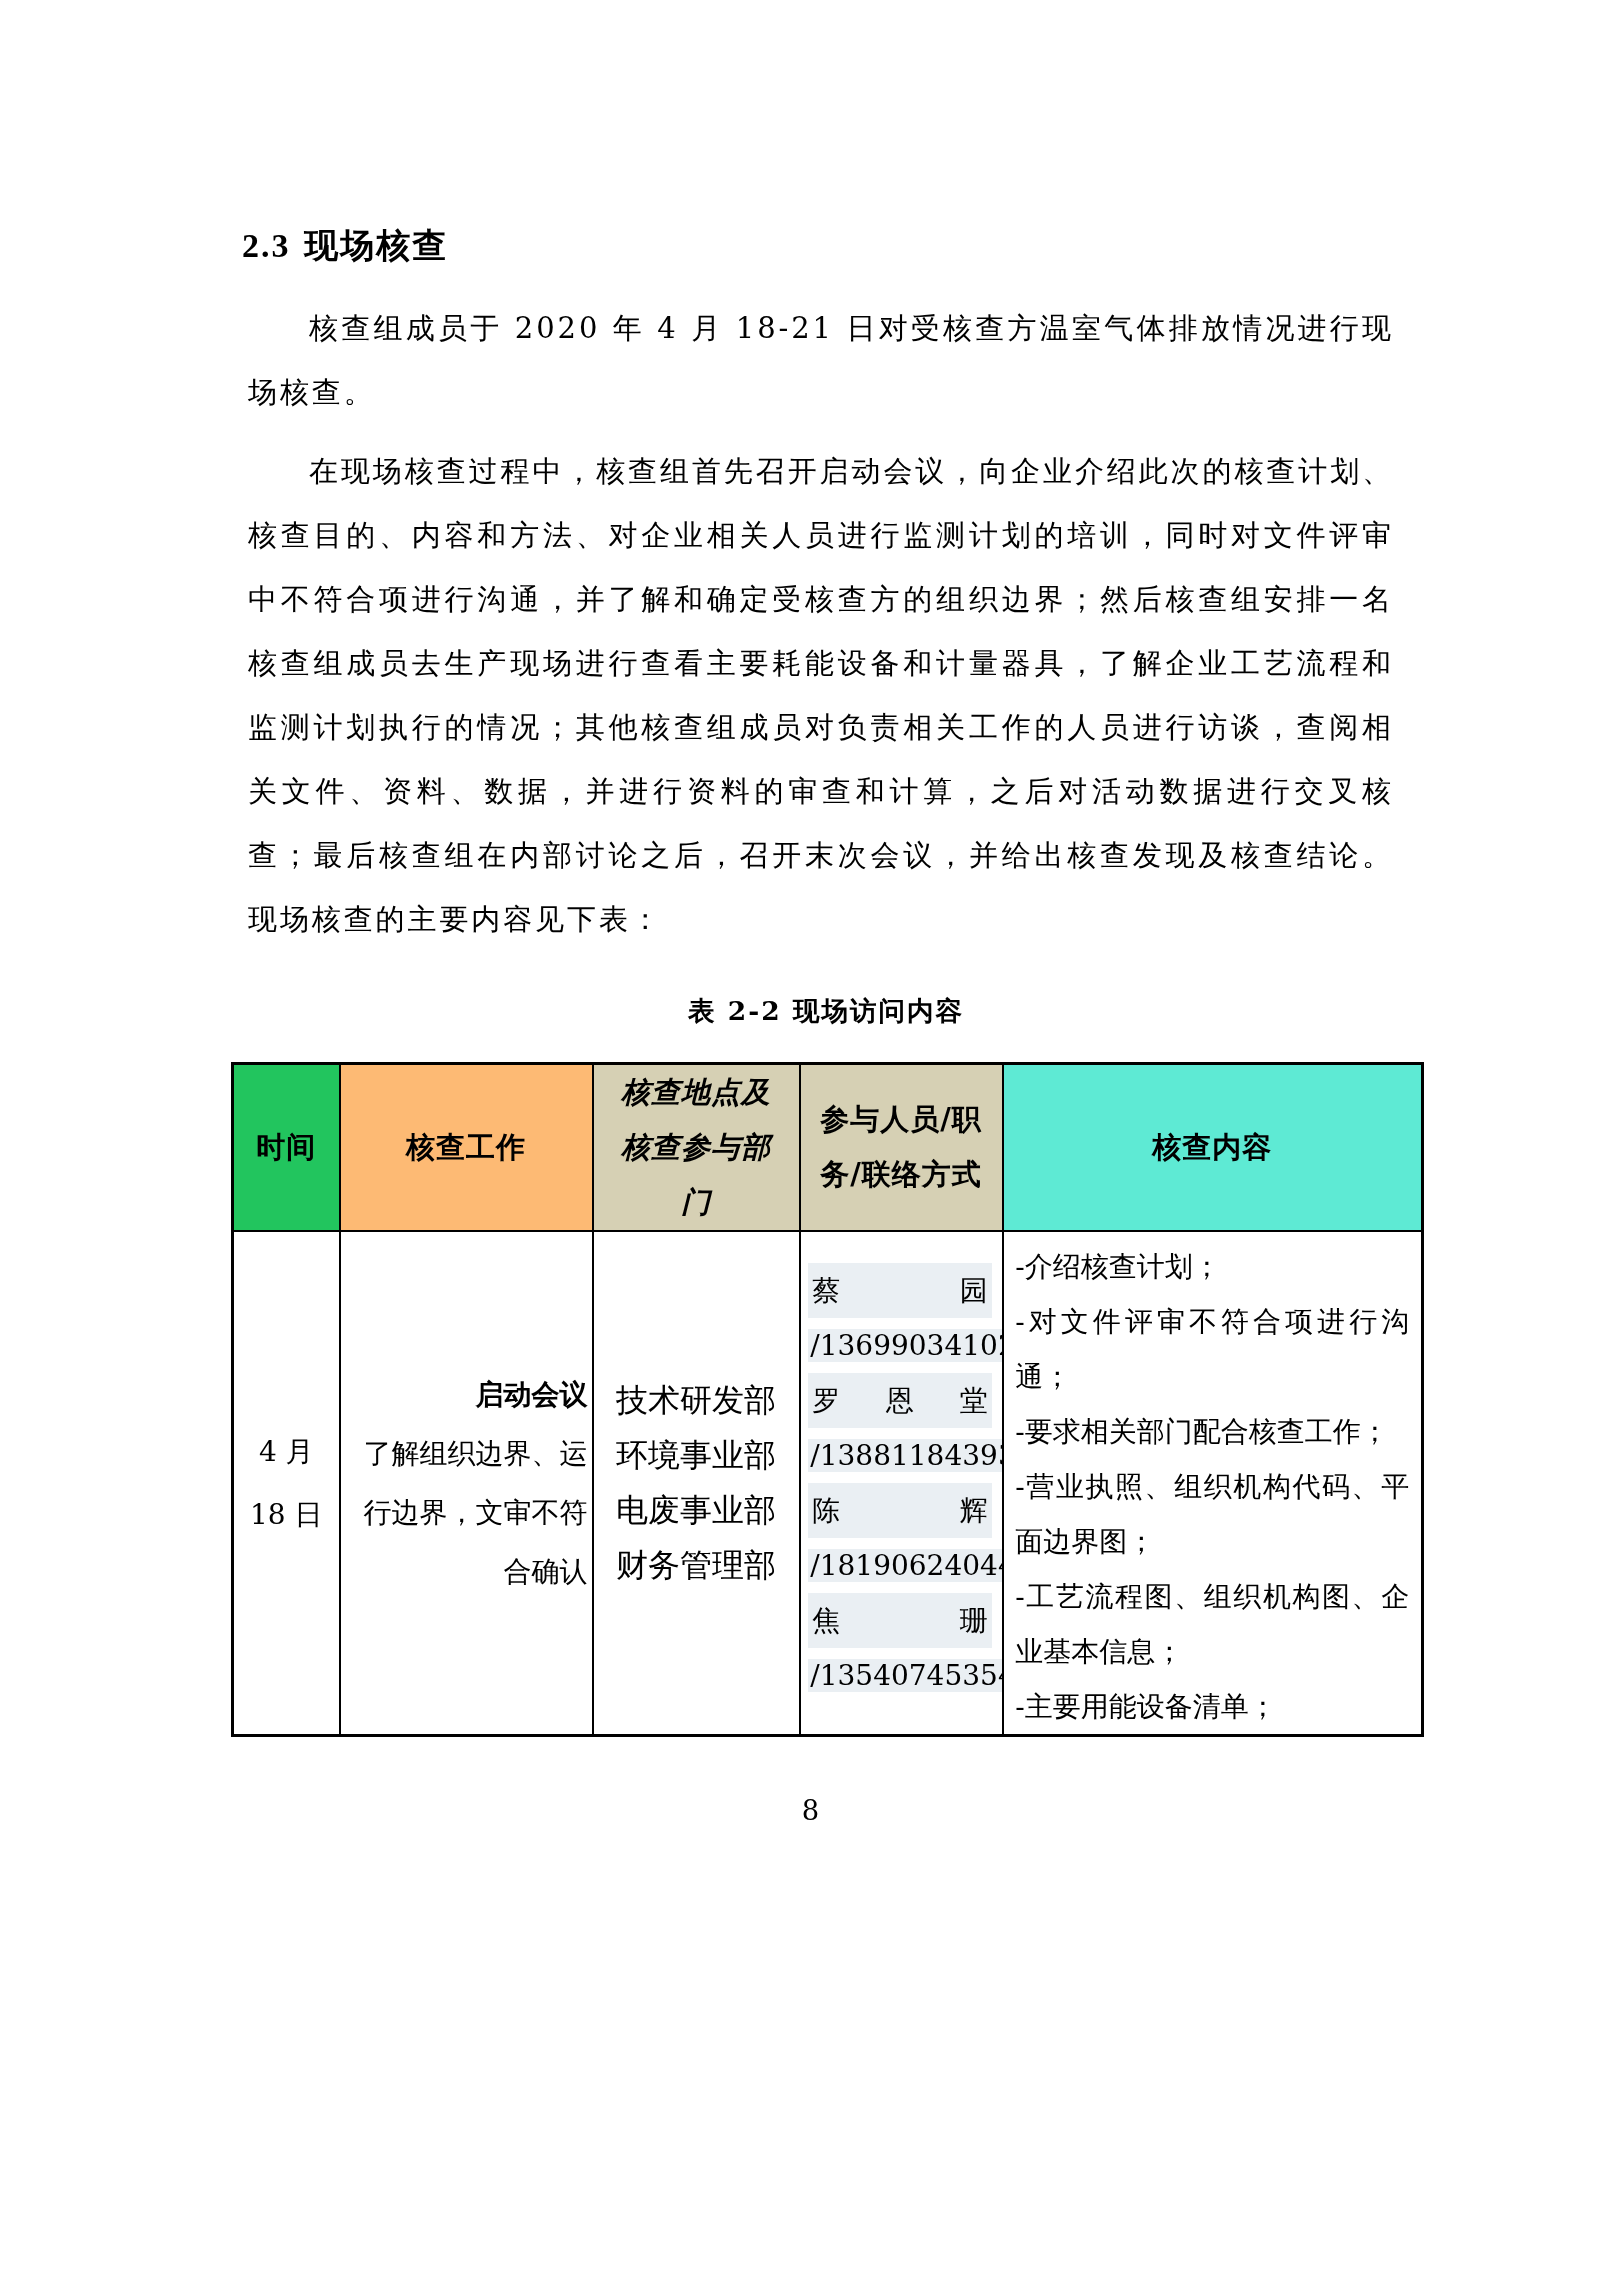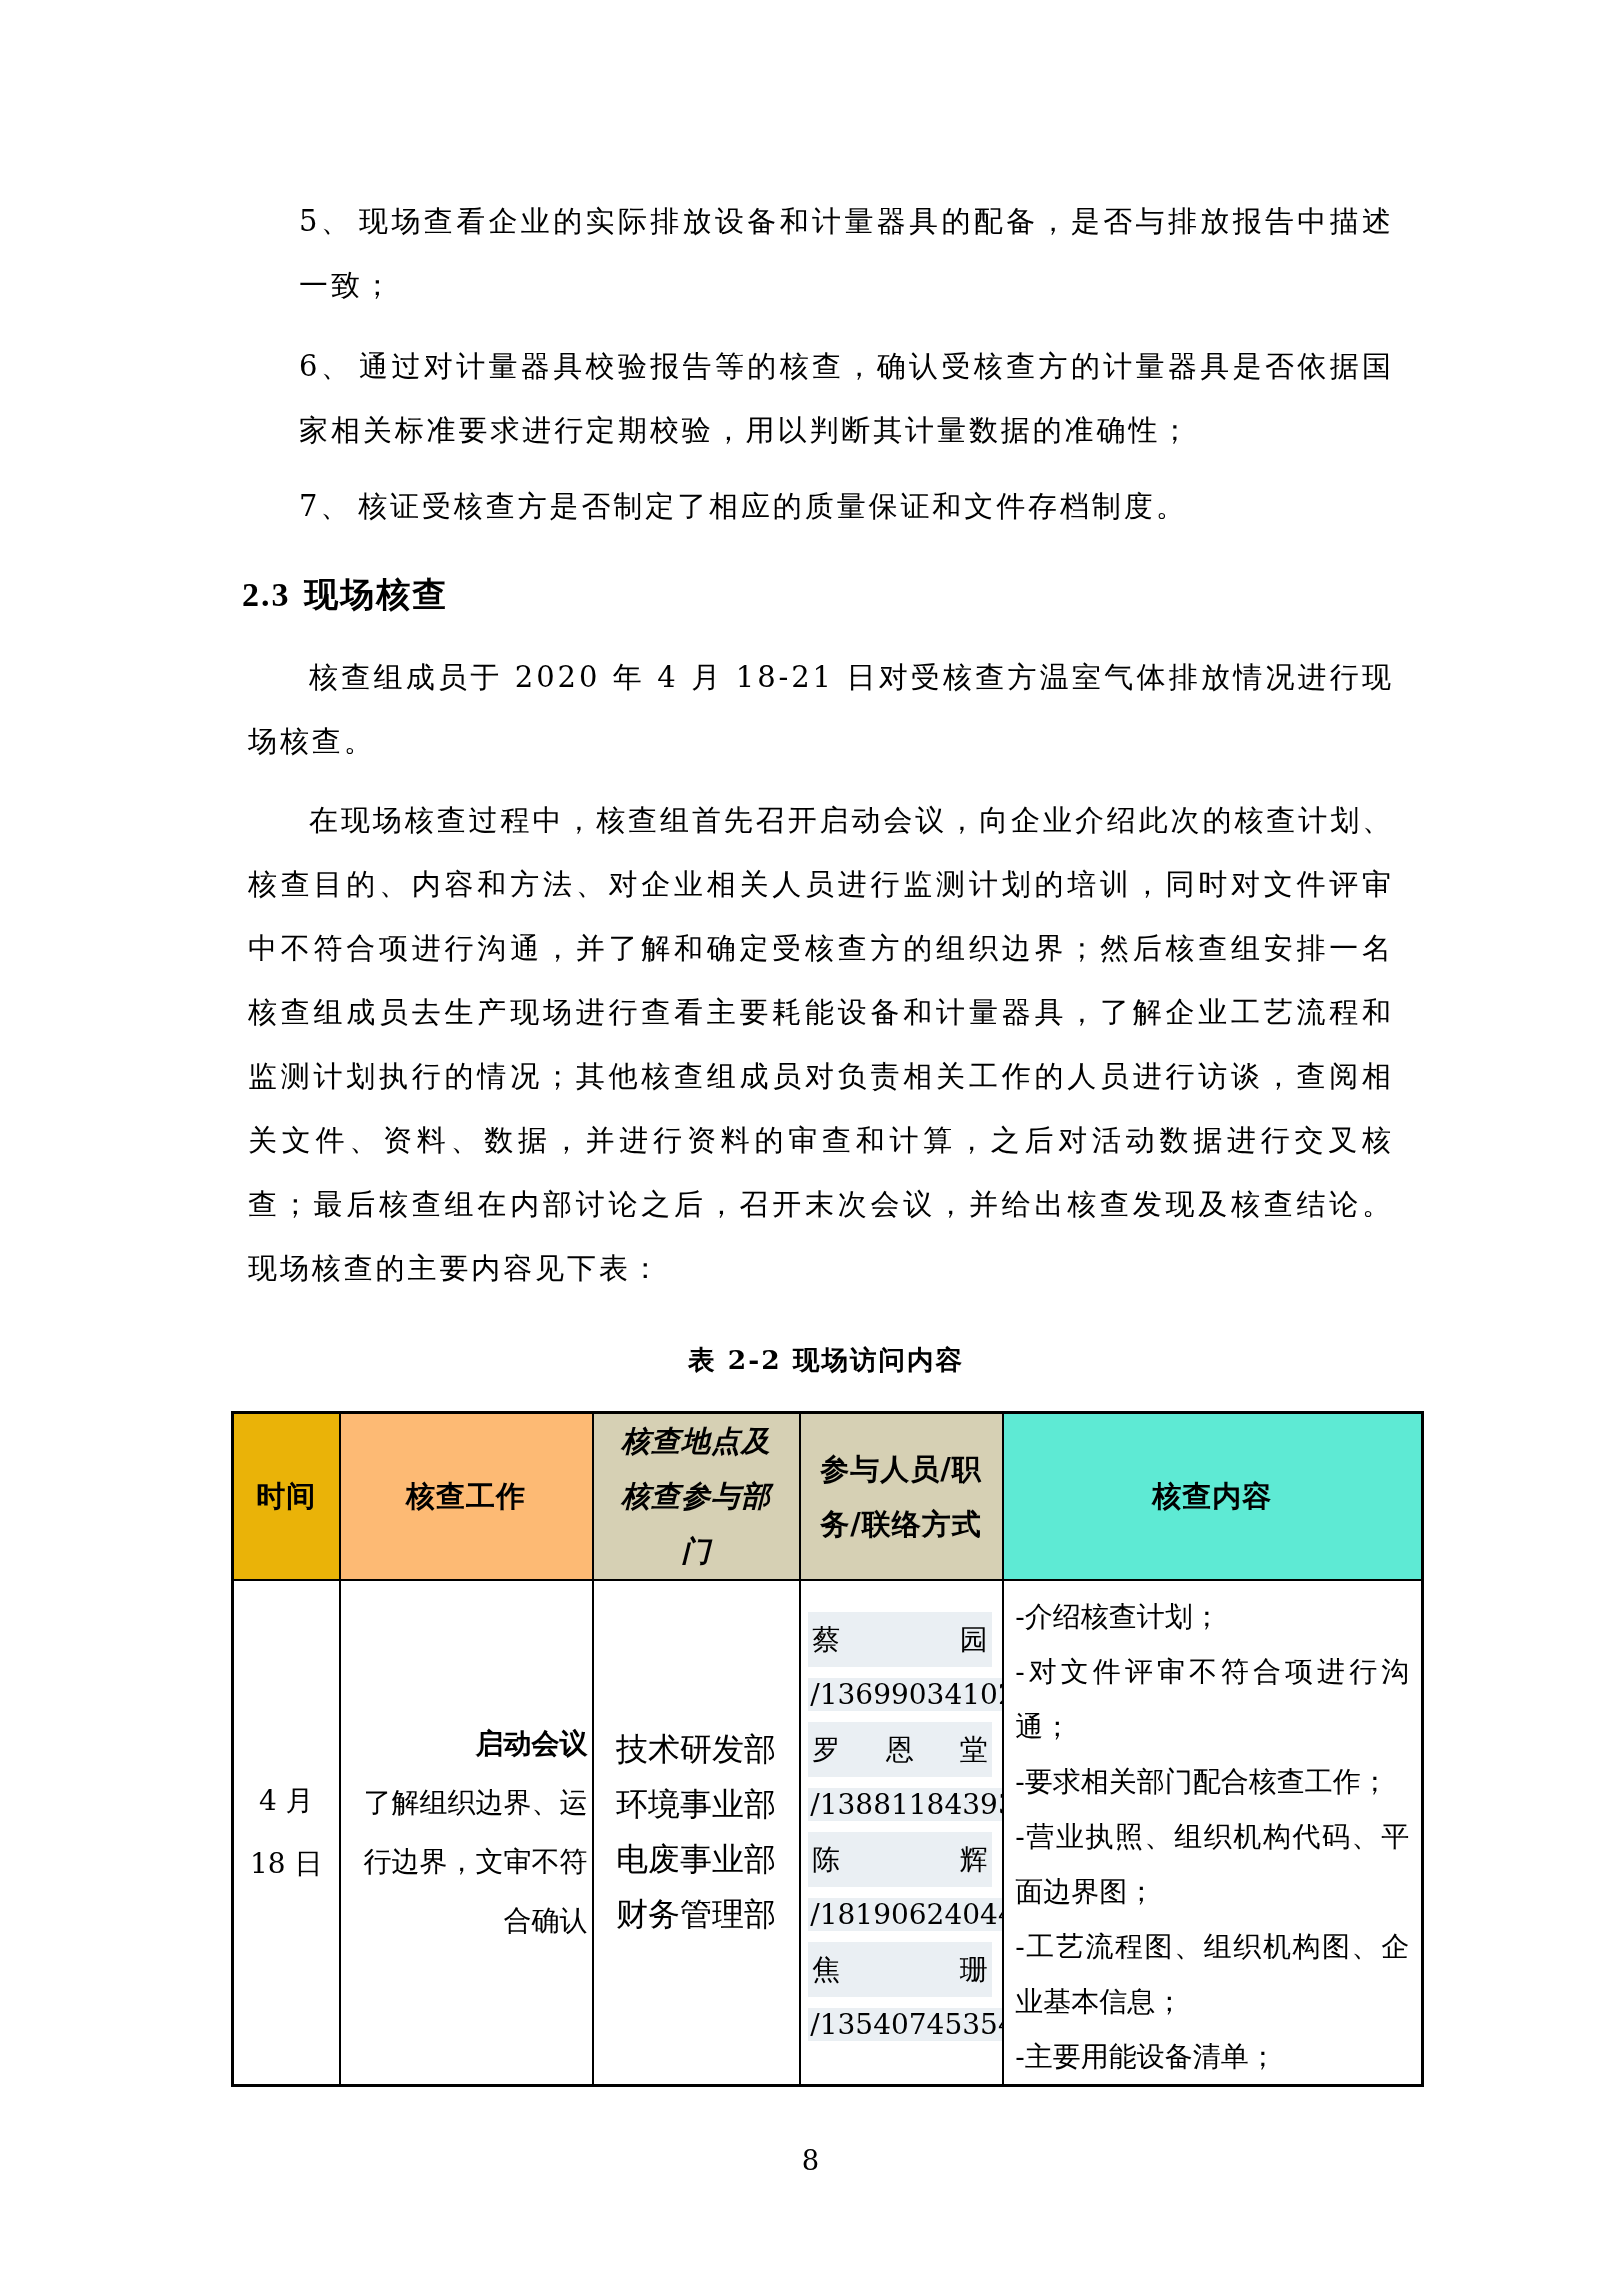--- a/index.html
+++ b/index.html
@@ -49,44 +49,39 @@
     padding:7.8px 11.8px 0 11.8px; text-align:justify; }
   .content-line { text-align:justify; }
   
   .page-num { margin-top:56px; text-align:center; font-size:27.4px; line-height:35px; }
 </style>
 </head>
 <body>
 
 <div class="page">
 
-  <div class="list-block">
-    <p class="list-item gap-a"><span class="num-label">5、</span><span>现场查看企业的实际排放设备和计量器具的配备，是否与排放报告中描述一致；</span></p>
-    <p class="list-item gap-b"><span class="num-label">6、</span><span>通过对计量器具校验报告等的核查，确认受核查方的计量器具是否依据国家相关标准要求进行定期校验，用以判断其计量数据的准确性；</span></p>
-    <p class="list-item"><span class="num-label">7、</span><span>核证受核查方是否制定了相应的质量保证和文件存档制度。</span></p>
-  </div>
 
   <h2 class="section-heading"><span class="sec-num">2.3</span><span>现场核查</span></h2>
 
   <p class="para p1">核查组成员于 2020 年 4 月 18-21 日对受核查方温室气体排放情况进行现场核查。</p>
   <p class="para p2">在现场核查过程中，核查组首先召开启动会议，向企业介绍此次的核查计划、核查目的、内容和方法、对企业相关人员进行监测计划的培训，同时对文件评审中不符合项进行沟通，并了解和确定受核查方的组织边界；然后核查组安排一名核查组成员去生产现场进行查看主要耗能设备和计量器具，了解企业工艺流程和监测计划执行的情况；其他核查组成员对负责相关工作的人员进行访谈，查阅相关文件、资料、数据，并进行资料的审查和计算，之后对活动数据进行交叉核查；最后核查组在内部讨论之后，召开末次会议，并给出核查发现及核查结论。现场核查的主要内容见下表：</p>
 
   <div class="tbl-caption">表 2-2 现场访问内容</div>
 
   <table class="visit">
     <colgroup>
       <col style="width:107px">
         <col style="width:253px">
         <col style="width:207px">
         <col style="width:203px">
         <col style="width:420px">
     </colgroup>
     <tbody>
         <tr class="hdr">
-      <th style="background-color: #eab308;">时间</th>
+      <th style="background-color: #22c55e;">时间</th>
       <th style="background-color: #fdba74; font-family: Liberation Serif, serif;">核查工作</th>
       <th style="background-color: rgb(214, 208, 180); font-style: italic;">核查地点及核查参与部门</th>
       <th style="background-color: rgb(214, 208, 180);">参与人员/职务/联络方式</th>
       <th style="background-color: #5eead4;">核查内容</th>
     </tr>
     <tr class="body-row">
       <td class="c-date">
         <div>4 月</div>
         <div>18 日</div>
       </td>

